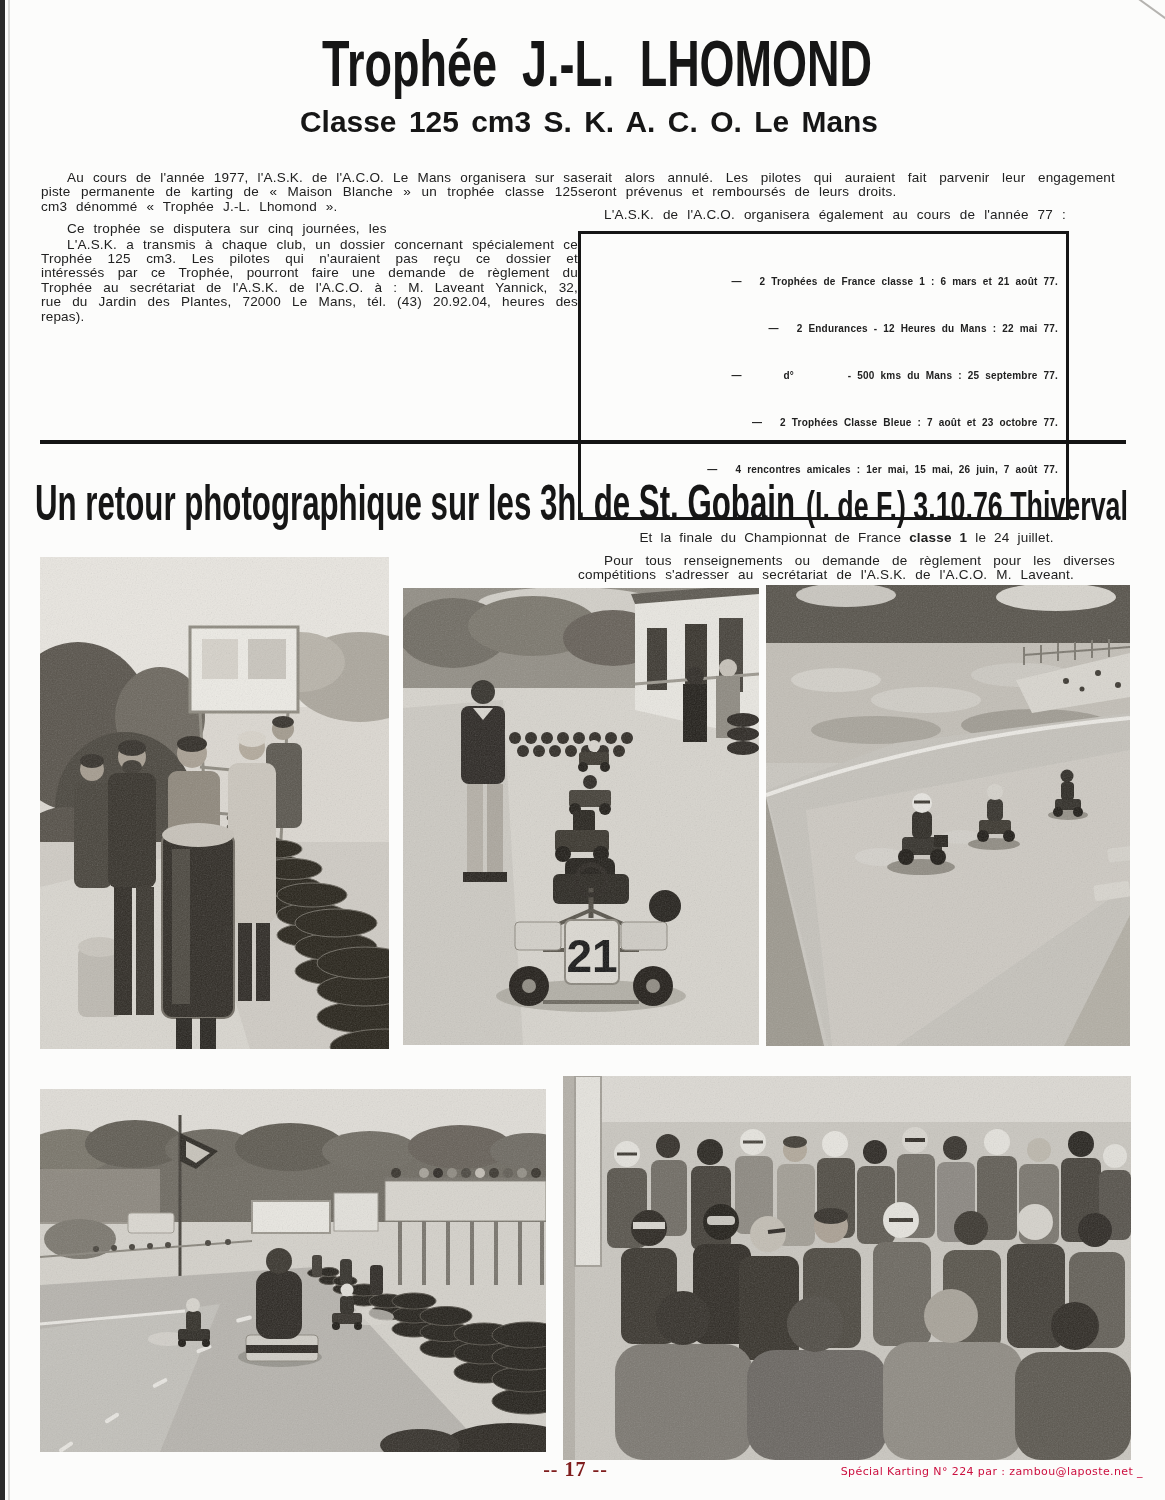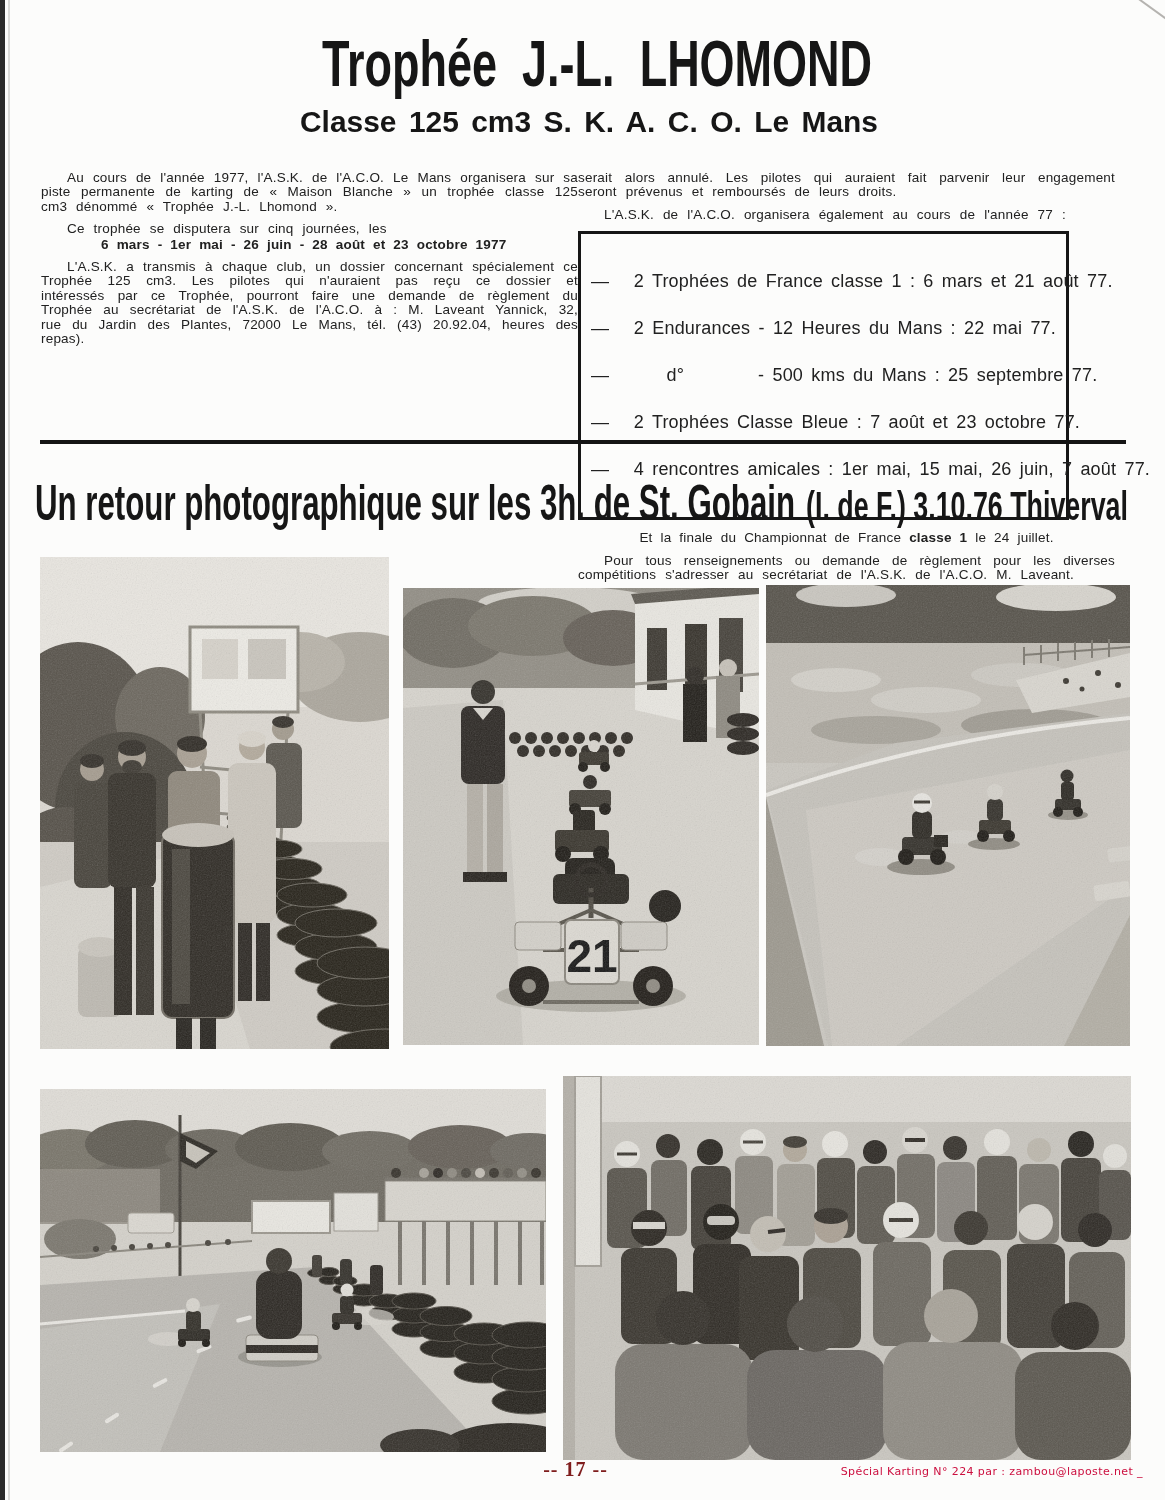--- a/index.html
+++ b/index.html
@@ -15,21 +15,21 @@
   .heading-svg{position:absolute;left:0;top:472px;width:1165px;height:64px;}
   .columns{position:absolute;left:41px;top:171px;width:1092px;display:flex;
            font-size:13.5px;line-height:14.4px;text-align:justify;letter-spacing:0.2px;
            word-spacing:5px;color:#212121;}
   .col{width:537px;}
   .col p{margin:0 0 8px 0;}
   .ind{text-indent:26px;}
   .tight{margin-bottom:1px !important;}
   .dates{font-weight:bold;text-align:left;padding-left:60px;margin:0 0 8px 0;word-spacing:4px;}
   .box{border:3px solid #161616;width:467px;padding:9px 8px 9px 10px;margin:9px 0 11px 0;
-       white-space:pre;font-size:18px;line-height:15.6px;word-spacing:3px;text-align:left;}
+       white-space:pre;font-size:10px;line-height:15.6px;word-spacing:3px;text-align:right;font-weight:bold;}
   .finale{text-align:center;word-spacing:4px;margin:0 0 8px 0;}
   .b{font-weight:bold;}
   .rule{position:absolute;left:40px;top:440px;width:1086px;height:4px;background:#141414;}
   .photo{position:absolute;background:#d8d5cf;}
   .photo svg{width:100%;height:100%;}
   #photoA{left:40px;top:557px;width:349px;height:492px;}
   #photoB{left:403px;top:588px;width:356px;height:457px;}
   #photoC{left:766px;top:585px;width:364px;height:461px;}
   #photoD{left:40px;top:1089px;width:506px;height:363px;}
   #photoE{left:563px;top:1076px;width:568px;height:384px;}
@@ -49,21 +49,20 @@
 
   <svg class="header-svg" viewBox="0 0 1165 135">
     <text x="597" y="70" text-anchor="middle" font-size="64" word-spacing="18" textLength="550" lengthAdjust="spacingAndGlyphs">Trophée  J.-L.  LHOMOND</text>
     <text x="589" y="116" text-anchor="middle" font-size="29" word-spacing="4" textLength="578" lengthAdjust="spacingAndGlyphs">Classe 125 cm3  S. K. A. C. O.  Le Mans</text>
   </svg>
 
   <div class="columns">
     <div class="col">
       <p class="ind">Au cours de l'année 1977, l'A.S.K. de l'A.C.O. Le Mans organisera sur sa piste permanente de karting de « Maison Blanche » un trophée classe 125 cm3 dénommé « Trophée J.-L. Lhomond ».</p>
       <p class="ind tight">Ce trophée se disputera sur cinq journées, les</p>
-      <div class="dates">6 mars - 1er mai - 26 juin - 28 août et 23 octobre 1977</div>
       <p class="ind">L'A.S.K. a transmis à chaque club, un dossier concernant spécialement ce Trophée 125 cm3. Les pilotes qui n'auraient pas reçu ce dossier et intéressés par ce Trophée, pourront faire une demande de règlement du Trophée au secrétariat de l'A.S.K. de l'A.C.O. à : M. Laveant Yannick, 32, rue du Jardin des Plantes, 72000 Le Mans, tél. (43) 20.92.04, heures des repas).</p>
     </div>
     <div class="col">
       <p>serait alors annulé. Les pilotes qui auraient fait parvenir leur engagement seront prévenus et remboursés de leurs droits.</p>
       <p class="ind">L'A.S.K. de l'A.C.O. organisera également au cours de l'année 77 :</p>
       <div class="box">
         <div>—   2 Trophées de France classe 1 : 6 mars et 21 août 77.</div>
         <div>—   2 Endurances - 12 Heures du Mans : 22 mai 77.</div>
         <div>—       d°         - 500 kms du Mans : 25 septembre 77.</div>
         <div>—   2 Trophées Classe Bleue : 7 août et 23 octobre 77.</div>

